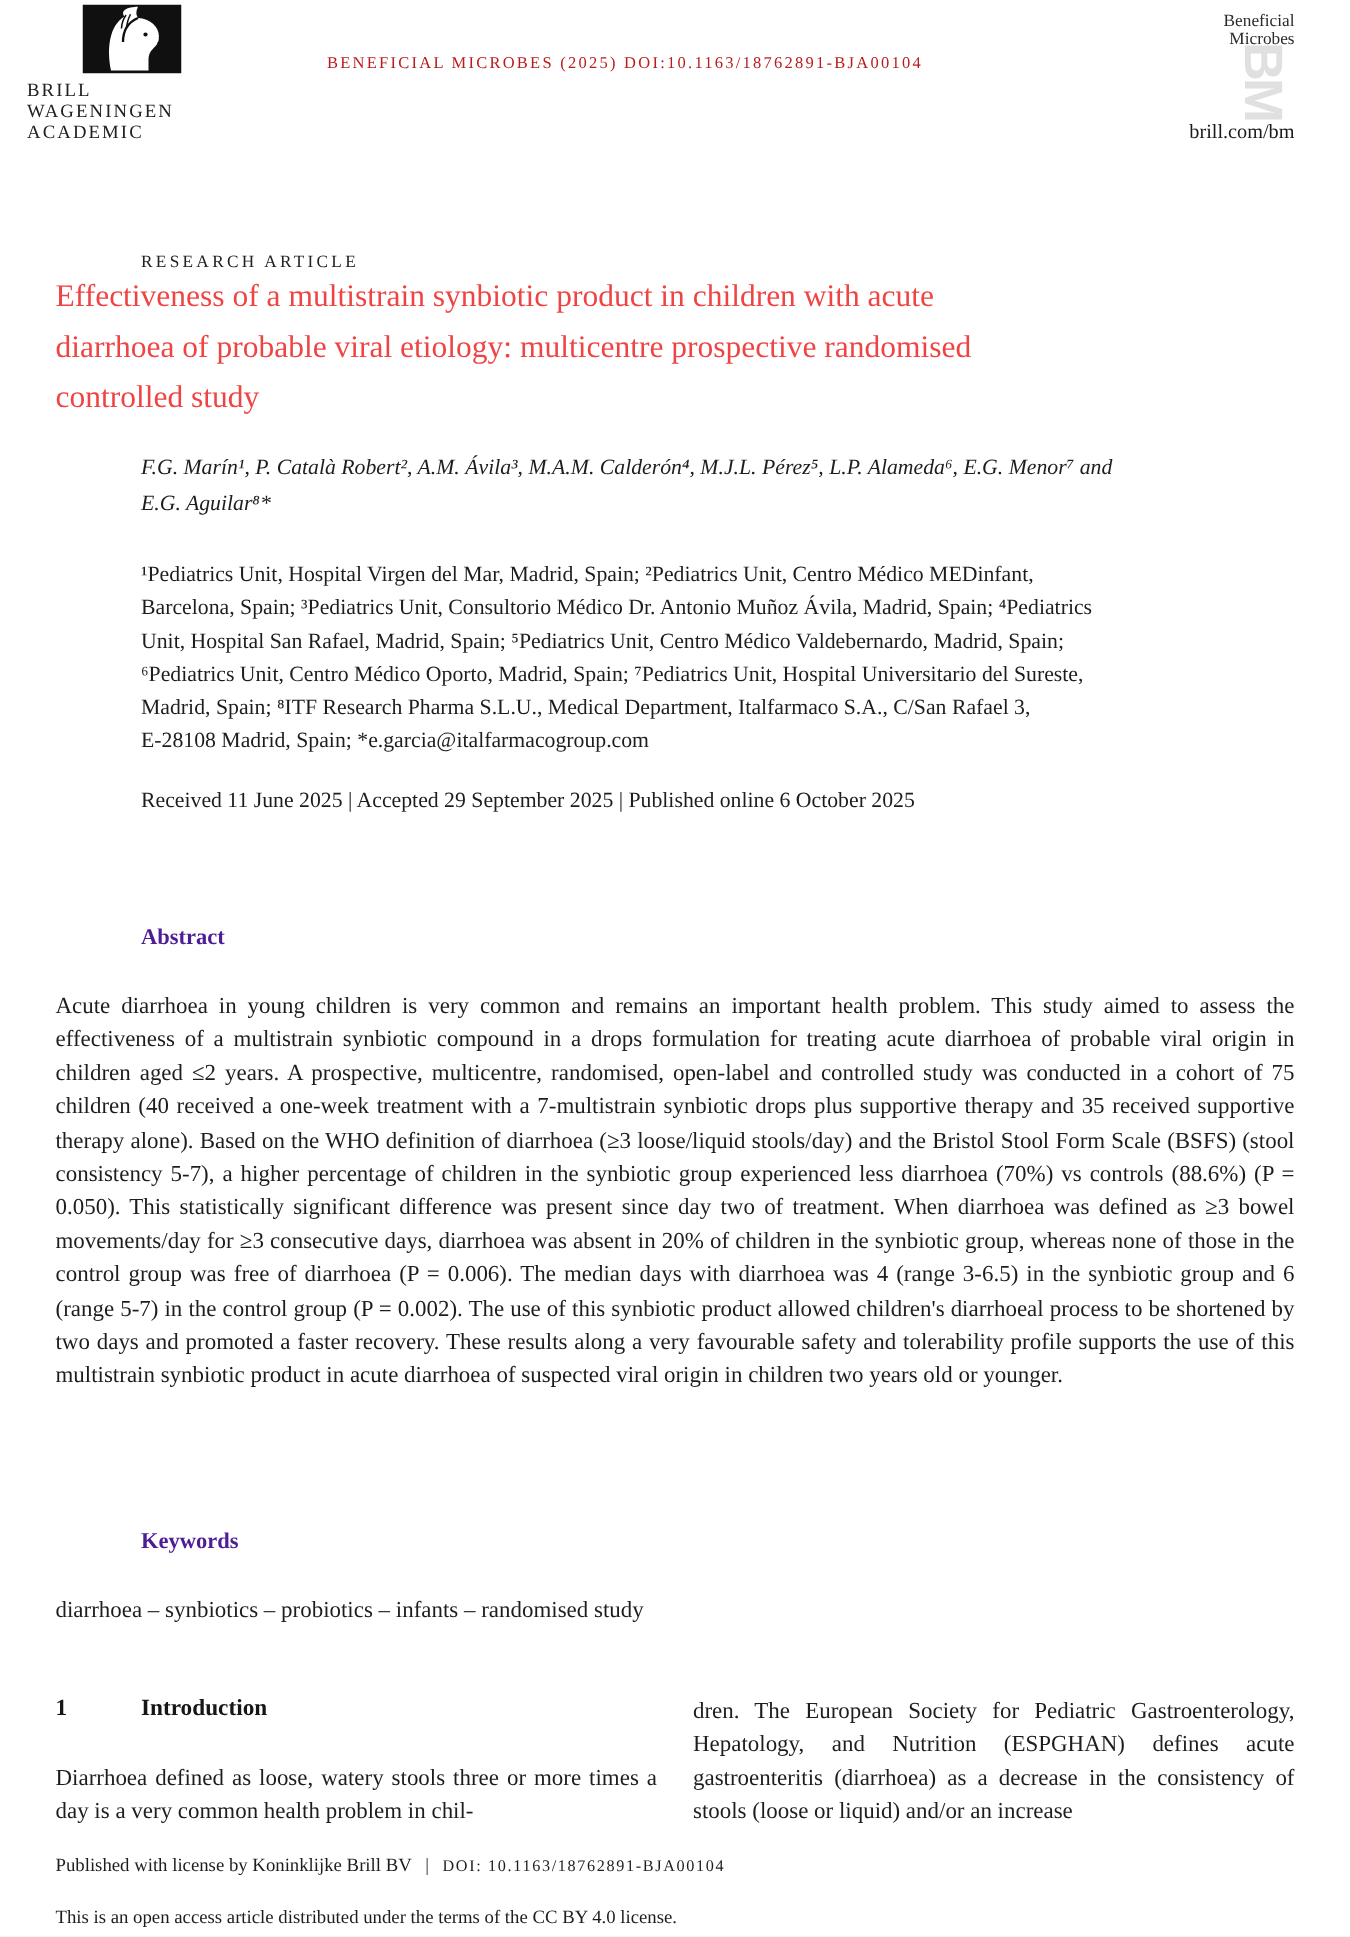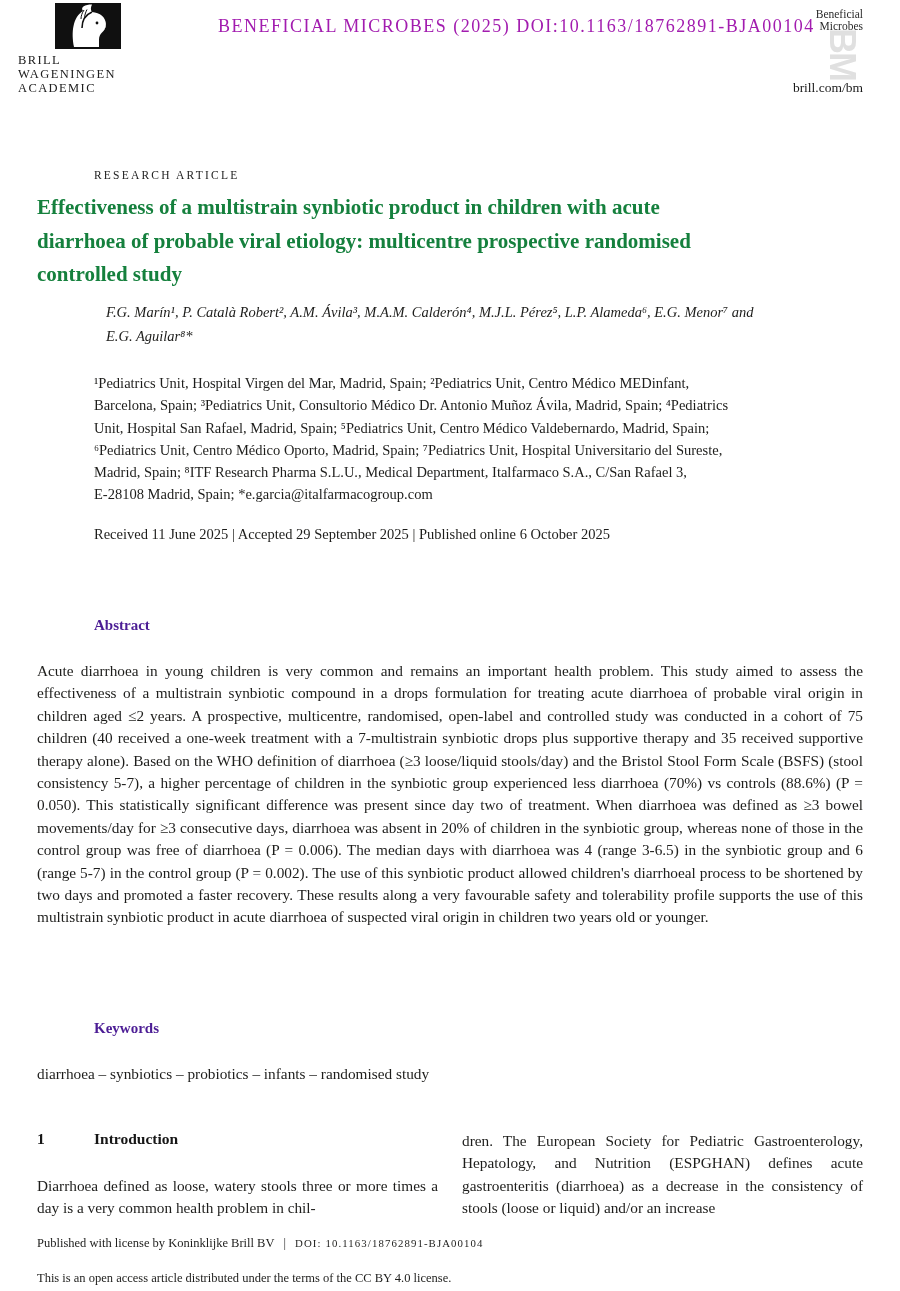--- a/index.html
+++ b/index.html
@@ -19,24 +19,24 @@
   .brill-logo { left: 55px; top: 3px; width: 66px; height: 46px; }
   .publisher-name {
     left: 18px; top: 53px; width: 140px;
     text-align: left;
     font-size: 12.5px; line-height: 14px;
     letter-spacing: 1.4px;
     white-space: pre-line;
     color: #202020;
   }
   .journal-line {
-    left: 218px; top: 16px;
-    font-size: 18px; letter-spacing: 1.5px;
+    left: 218px; top: 36px;
+    font-size: 11px; letter-spacing: 1.5px;
     white-space: nowrap;
-    color: #a21caf;
+    color: #b91c1c;
   }
   .badge-name {
     right: 37px; top: 9px;
     text-align: right;
     font-size: 11.5px; line-height: 11.5px;
     white-space: pre-line;
     color: #2a2a2a;
   }
   .bm-watermark {
     right: 30px; top: 28px; width: 56px; height: 52px;
@@ -54,32 +54,31 @@
   .brill-url { right: 37px; top: 80px; font-size: 13.5px; color: #1a1a1a; }
 
   
   .kicker {
     left: 94px; top: 149px;
     font-size: 11.5px; letter-spacing: 2.2px;
     color: #222222;
     margin-top: 20px;
   }
   .title {
-    left: 37px; top: 191px; width: 830px;
-    font-size: 21px; font-weight: bold;
+    left: 37px; top: 181px; width: 830px;
+    font-size: 21px; font-weight: normal;
     line-height: 33.5px;
     white-space: pre-line;
-    color: #15803d;
+    color: #ef4444;
   }
   .authors {
     left: 94px; top: 301px; width: 790px;
     font-style: italic;
     font-size: 14.5px; line-height: 23.5px;
     white-space: pre-line;
-    margin-left: 12px;
   }
   .affiliations {
     left: 94px; top: 372px; width: 790px;
     font-size: 14.5px; line-height: 22.3px;
     white-space: pre-line;
   }
   .dates { left: 94px; top: 526px; font-size: 14.5px; }
 
   .block-heading { font-size: 15px; font-weight: bold; color: #4c1d95; }
   .abstract-heading { left: 94px; top: 617px; }

